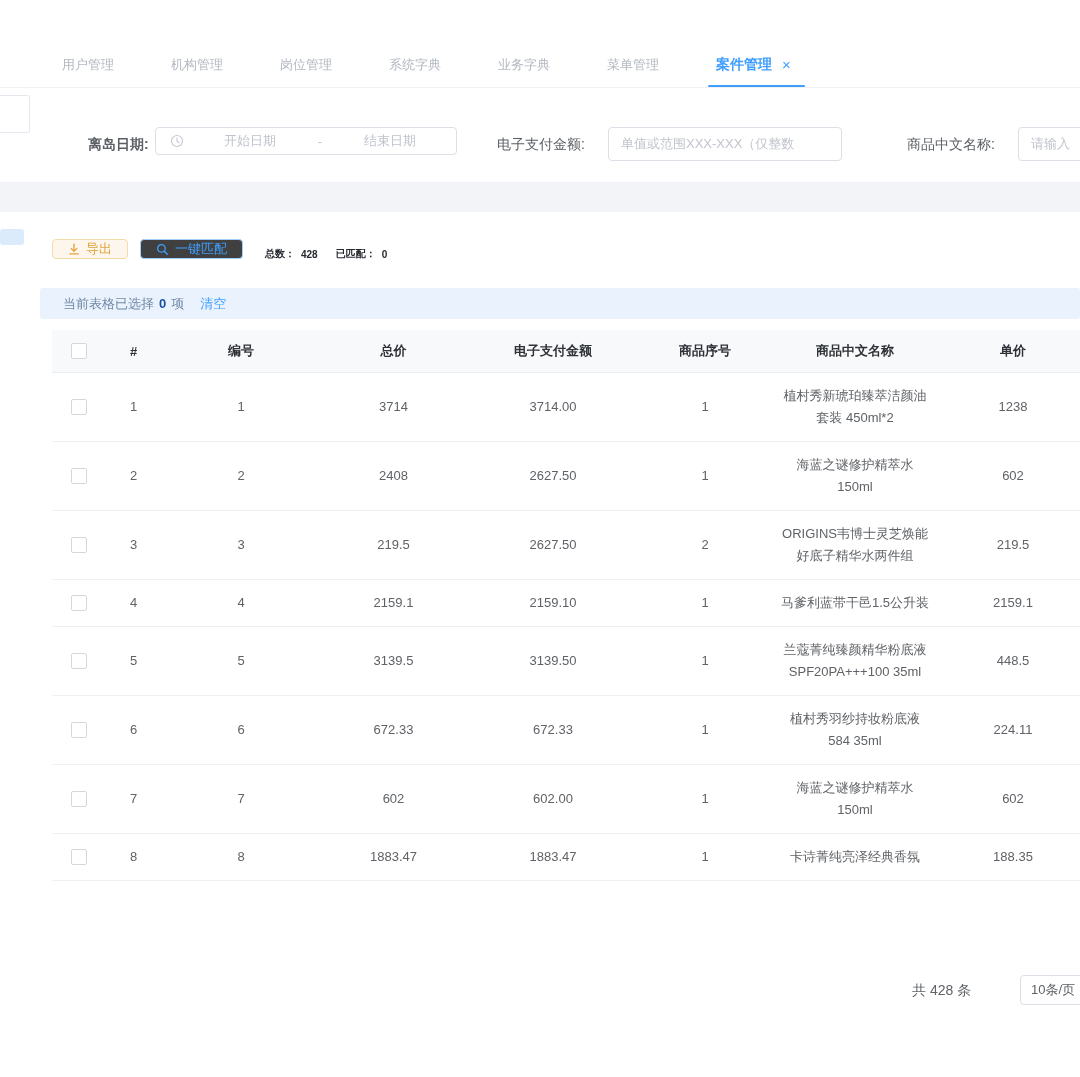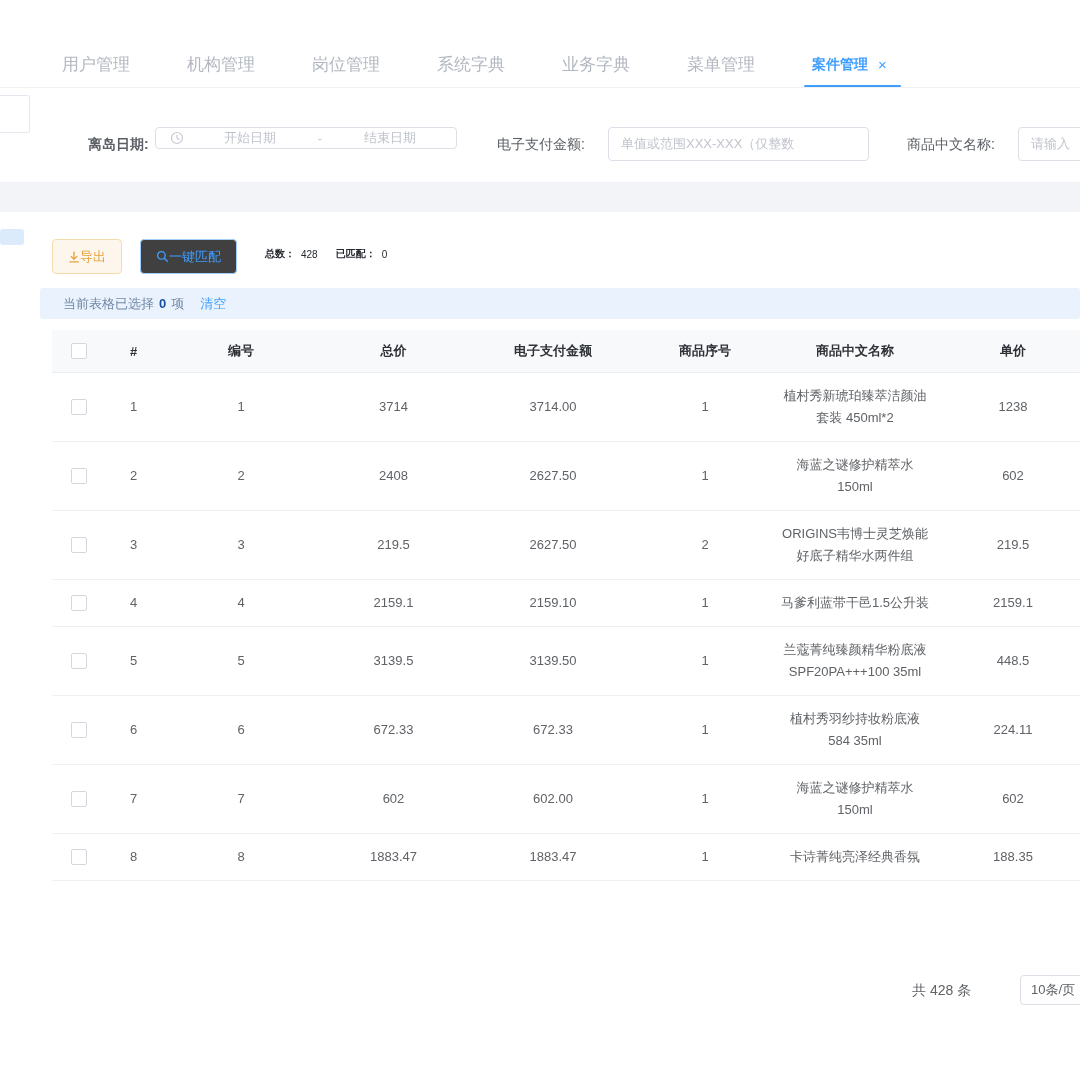--- a/index.html
+++ b/index.html
@@ -5,48 +5,48 @@
   html,body { margin:0; padding:0; background:#fff; }
   body { font-family:"Liberation Sans","DejaVu Sans",sans-serif; }
   .screen { position:relative; width:1080px; height:1077px; overflow:hidden; background:#ffffff; }
 
   
   .topbar { position:absolute; top:0; left:0; width:100%; height:42px; background:#12294a; }
   .topbar-search { position:absolute; left:14px; top:9px; color:rgba(255,255,255,.92); font-size:14px; letter-spacing:.5px; cursor:text; }
 
   
   .tabbar { position:absolute; top:42px; left:0; width:100%; height:46px; background:#fff; border-bottom:1px solid #f0f1f4; display:flex; align-items:center; padding-left:58px; box-sizing:border-box; }
-  .tab { position:relative; height:100%; display:flex; align-items:center; margin-right:49px; font-size:17px; color:#b3b8c0; cursor:pointer; padding:0 4px; white-space:nowrap; }
+  .tab { position:relative; height:100%; display:flex; align-items:center; margin-right:49px; font-size:13px; color:#b3b8c0; cursor:pointer; padding:0 4px; white-space:nowrap; }
   .tab.active { color:#409eff; font-weight:bold; font-size:14px; }
   .tab.active::after { content:""; position:absolute; left:-4px; right:-10px; bottom:0; height:2px; background:#409eff; border-radius:1px; }
   .tab .close { margin-left:10px; font-size:15px; font-weight:normal; line-height:1; }
 
   
   .corner-box { position:absolute; left:0; top:95px; width:30px; height:38px; background:#fff; border:1px solid #e4e7ed; border-left:none; box-sizing:border-box; border-radius:0 3px 3px 0; }
   .filter-label { position:absolute; top:136px; font-size:14px; color:#5c6066; white-space:nowrap; }
   .lbl-date { left:88px;font-weight:bold; } .lbl-amount { left:497px; } .lbl-name { left:907px; }
-  .date-range { position:absolute; left:155px; top:127px; width:302px; height:22px; border:1px solid #dcdfe6; border-radius:4px; box-sizing:border-box; background:#fff; display:flex; align-items:center; color:#bfc4cc; font-size:13px; cursor:text; }
+  .date-range { position:absolute; left:155px; top:127px; width:302px; height:28px; border:1px solid #dcdfe6; border-radius:4px; box-sizing:border-box; background:#fff; display:flex; align-items:center; color:#bfc4cc; font-size:13px; cursor:text; }
   .date-range .clk { margin-left:14px; display:flex; align-items:center; }
   .date-range .ph { flex:1; text-align:center; }
   .date-range .sep { color:#bfc4cc; padding:0 2px; }
   .text-input { position:absolute; top:127px; height:34px; border:1px solid #dcdfe6; border-radius:4px; box-sizing:border-box; background:#fff; display:flex; align-items:center; padding-left:12px; font-size:13px; color:#c0c4cc; cursor:text; white-space:nowrap; overflow:hidden; }
-  .inp-amount { left:608px; width:261px; }
+  .inp-amount { left:608px; width:234px; }
   .inp-name { left:1018px; width:120px; }
 
   .band { position:absolute; top:182px; left:0; width:100%; height:30px; background:#f2f4f7; }
   .artifact { position:absolute; left:0; top:229px; width:24px; height:16px; background:#dcebfb; border-radius:3px; }
 
   
-  .btn { position:absolute; top:239px; height:35px; border-radius:4px; font-size:13px; display:flex; align-items:center; padding:0 15px; cursor:pointer; box-sizing:border-box; background:#fff; }
+  .btn { position:absolute; top:239px; height:20px; border-radius:4px; font-size:13px; display:flex; align-items:center; gap:6px; padding:0 15px; cursor:pointer; box-sizing:border-box; background:#fff; }
   .btn svg { display:block; }
   .btn-export { left:52px; background:#fdf6ec; border:1px solid #f3dca9; color:#e6a23c; }
   .btn-match  { left:140px; background:#404040; border:1px solid #a0cfff; color:#409eff; }
   .stats { position:absolute; left:265px; top:247px; font-size:10px; color:#24292f; display:flex; align-items:center; }
   .stats .lab { font-weight:bold; }
-  .stats .val { font-weight:normal; margin-left:6px; }
+  .stats .val { font-weight:bold; margin-left:6px; }
   .stats .gap { width:18px; }
 
   
   .selbar { position:absolute; left:40px; top:288px; width:1040px; height:31px; background:#eaf3fd; border-radius:3px; display:flex; align-items:center; padding-left:23px; box-sizing:border-box; font-size:13px; color:#7188a6; }
   .selbar .cnt { color:#164f9e; font-weight:bold; margin:0 5px; }
   .selbar .clear { color:#409eff; margin-left:16px; cursor:pointer; }
 
   
   .table-wrap { position:absolute; left:52px; top:330px; width:1028px; height:573px; overflow:hidden; }
   table { border-collapse:collapse; table-layout:fixed; width:1034px; font-size:13px; color:#5f6266; }

